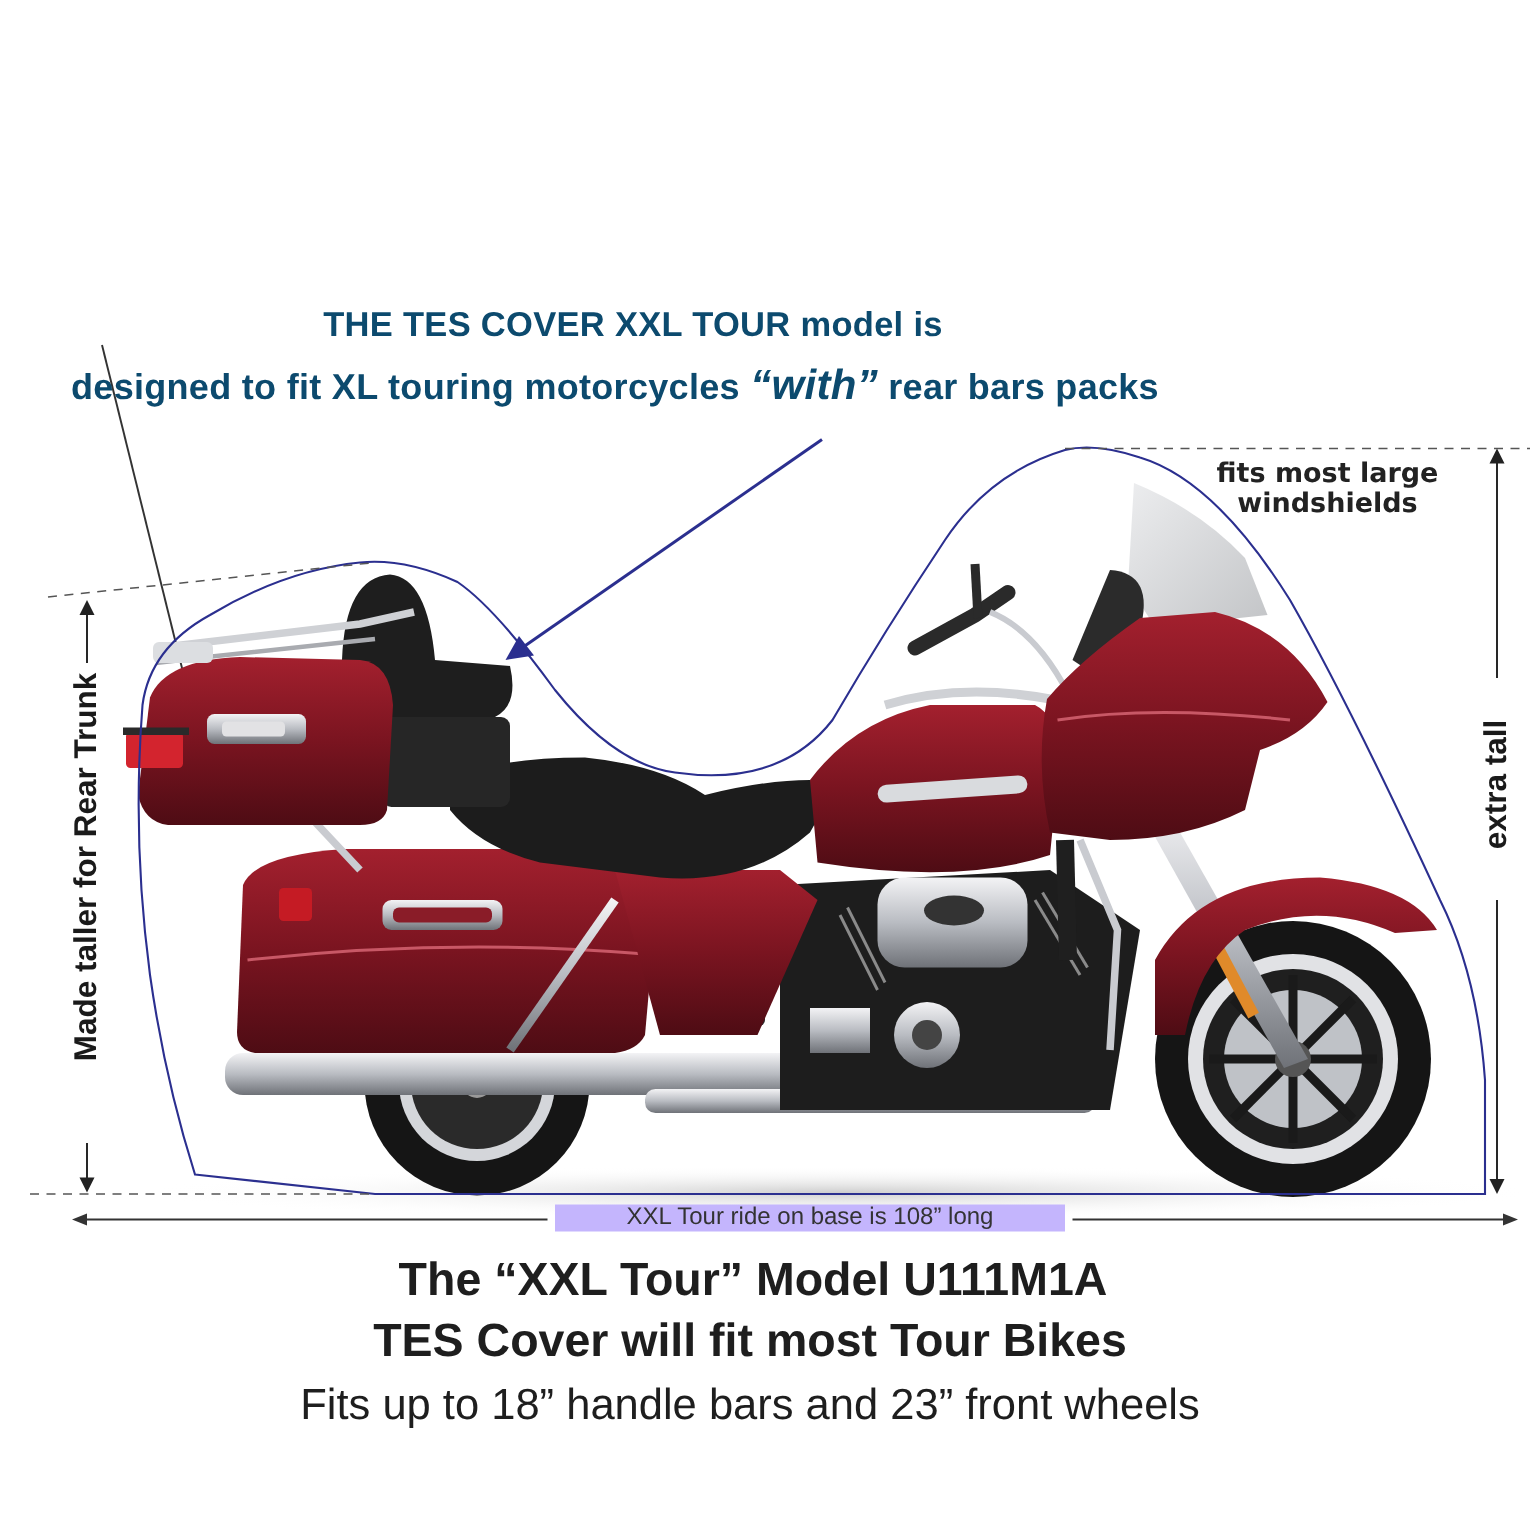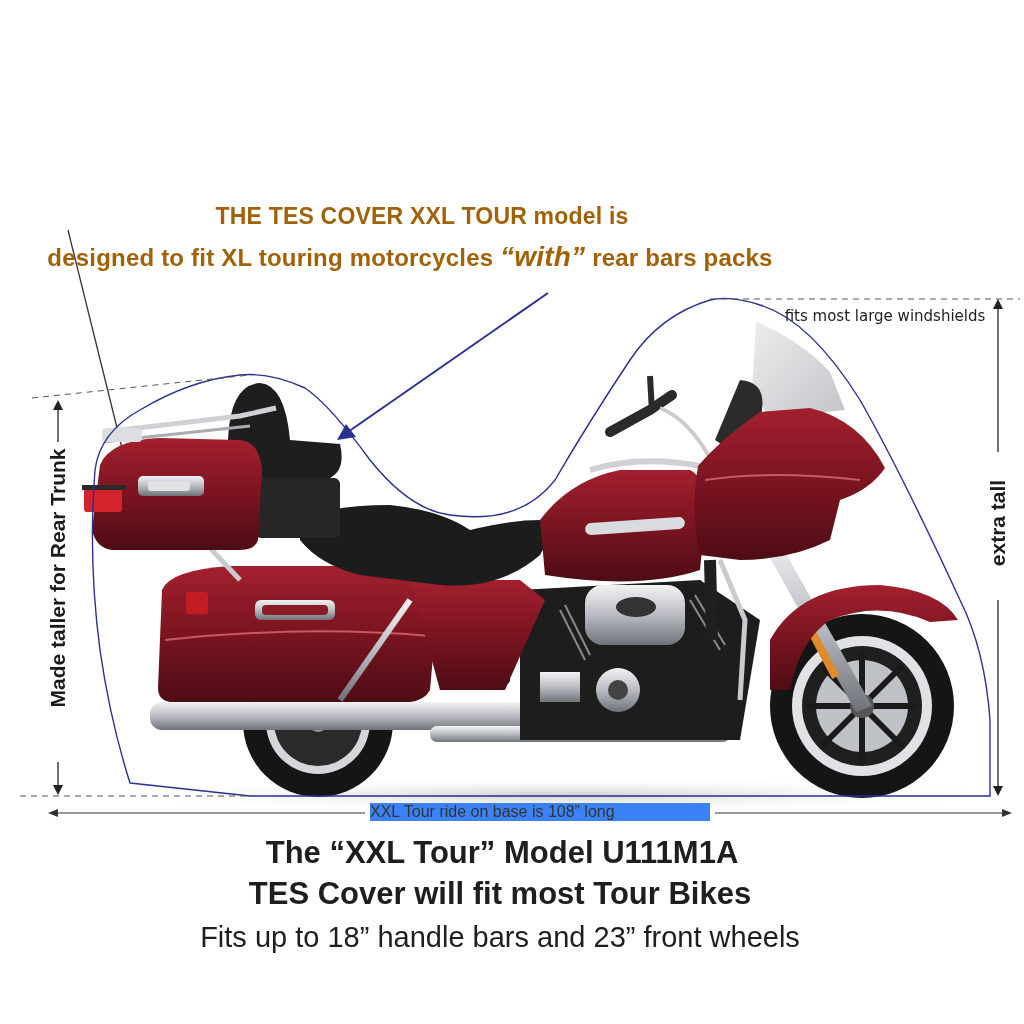--- a/index.html
+++ b/index.html
@@ -1,25 +1,25 @@
 <!DOCTYPE html>
 <html><head>
   <meta charset="utf-8">
   <style>
     html, body { margin: 0; padding: 0; background: #ffffff; }
     body { width: 1024px; height: 1024px; position: relative; overflow: hidden; font-family: "Liberation Sans", sans-serif; color: #1a1a1a; }
-    .headline { position: absolute; left: 0; width: 844px; text-align: center; font-weight: bold; color: #a16207; }
+    .headline { position: absolute; left: 0; width: 844px; text-align: center; font-weight: bold; color: #0c4a6e; }
     #h1 { top: 203px; font-size: 23px; letter-spacing: 0.2px; }
     #h2 { top: 241px; left: -12px; font-size: 24px; letter-spacing: 0.2px; }
     #h2 .em { font-size: 28px; font-style: italic; }
-    #windshield-note { position: absolute; left: 770px; top: 306px; width: 230px; text-align: center; font-family: "DejaVu Sans", sans-serif; font-weight: normal; font-size: 15px; line-height: 20px; color: #222; }
+    #windshield-note { position: absolute; left: 770px; top: 306px; width: 230px; text-align: center; font-family: "DejaVu Sans", sans-serif; font-weight: bold; font-size: 18px; line-height: 20px; color: #222; }
     .vlabel { position: absolute; font-weight: bold; color: #1a1a1a; white-space: nowrap; }
     #left-label { left: 58px; top: 578px; font-size: 21px; transform: translate(-50%, -50%) rotate(-90deg); }
     #right-label { left: 998px; top: 523px; font-size: 21px; transform: translate(-50%, -50%) rotate(-90deg); }
-    #base-label { position: absolute; left: 370px; top: 803px; width: 340px; text-align: left; font-family: "Liberation Sans Narrow", "Liberation Sans", sans-serif; font-size: 16px; color: #333; background: #3b82f6; }
+    #base-label { position: absolute; left: 370px; top: 803px; width: 340px; text-align: center; font-family: "Liberation Sans Narrow", "Liberation Sans", sans-serif; font-size: 16px; color: #333; background: #c4b5fd; }
     .footer { position: absolute; left: 0; width: 1024px; text-align: center; color: #1e1e1e; }
     #f1 { top: 835px; font-size: 31px; font-weight: bold; left: -10px; }
     #f2 { top: 876px; font-size: 31px; font-weight: bold; left: -12px; }
     #f3 { top: 921px; font-size: 29px; left: -12px; }
     svg { position: absolute; left: 0; top: 0; }
   </style>
 </head>
 <body>
 
 <svg width="1024" height="1024" viewBox="0 0 1024 1024">

